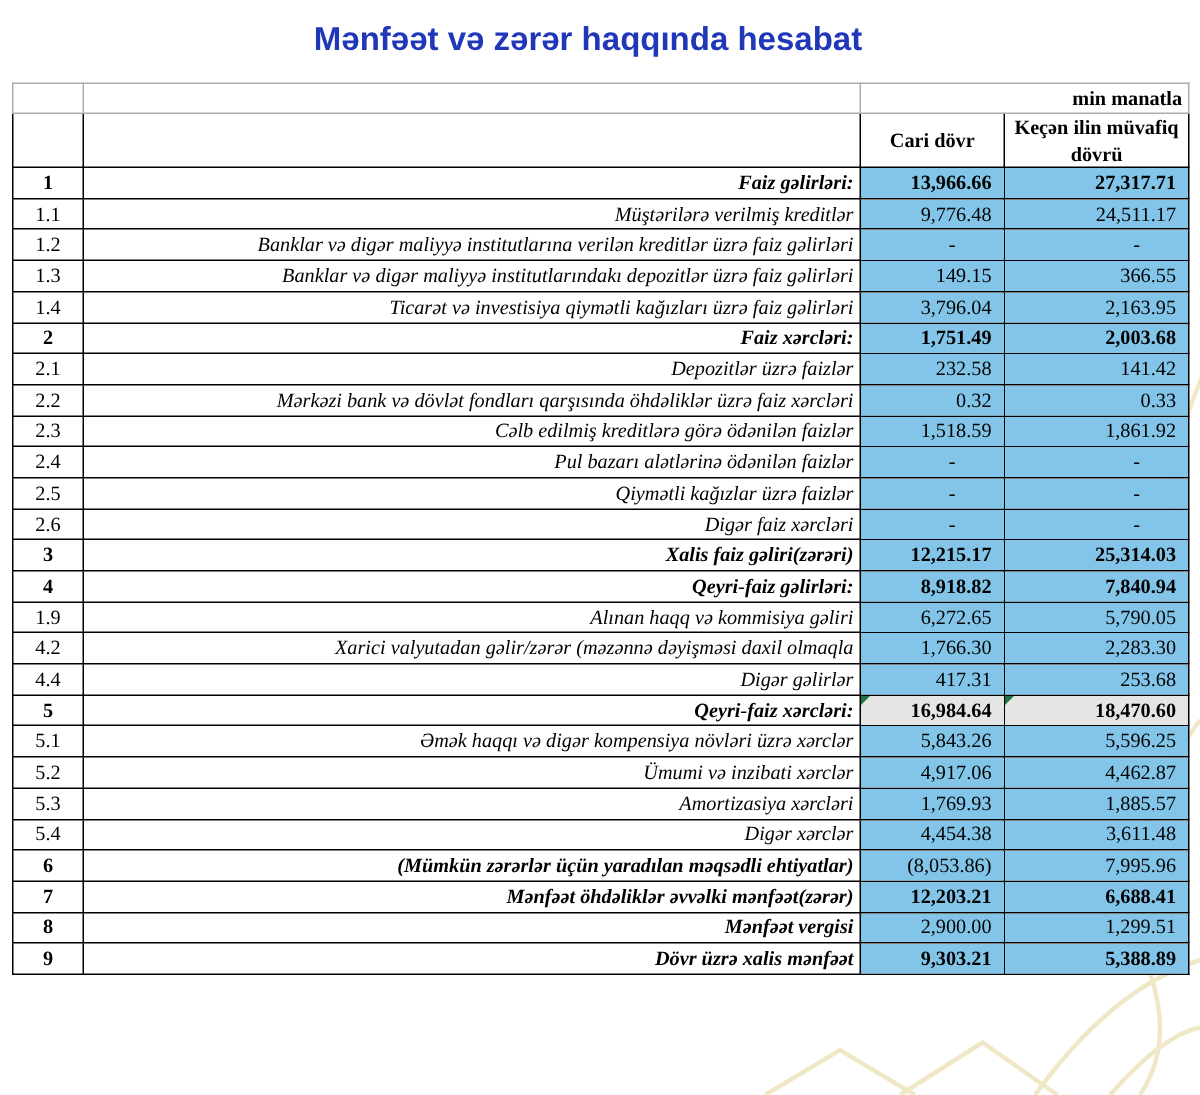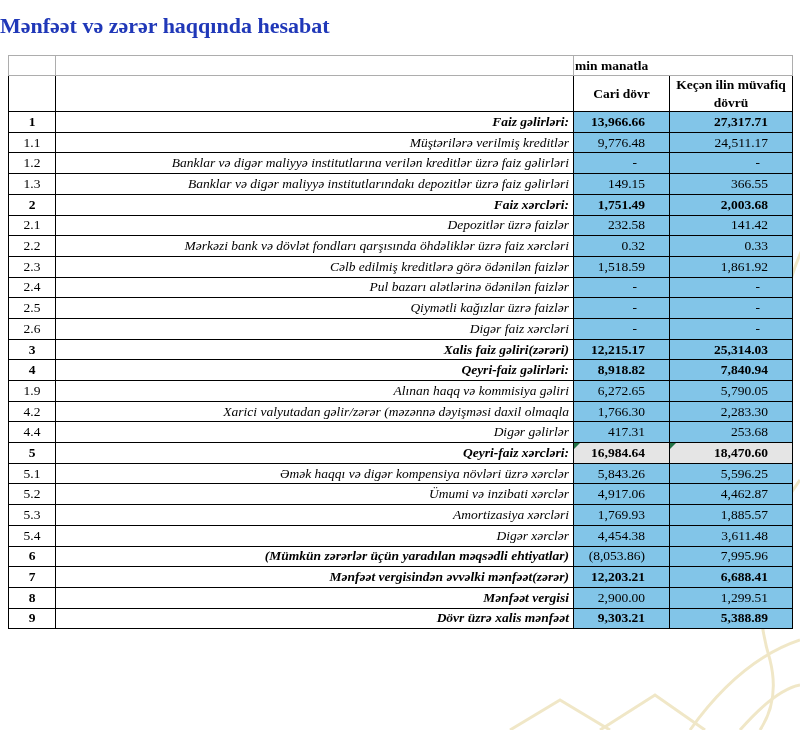--- a/index.html
+++ b/index.html
@@ -10,49 +10,49 @@
     --wm:#EFE5C2;
   }
   *{box-sizing:border-box;}
   html,body{margin:0;padding:0;}
   body{
     width:800px;height:730px;background:#fff;position:relative;overflow:hidden;
     font-family:"Liberation Serif", serif;color:#000;
   }
   .watermark{position:absolute;top:0;left:0;width:800px;height:730px;z-index:0;pointer-events:none;}
   .page-title{
-    margin:13px 16px 0 0;
-    font-family:Liberation Serif, serif;font-weight:bold;
+    margin:13px 16px 0 0;text-align:center;
+    font-family:Liberation Sans, sans-serif;font-weight:bold;
     font-size:22px;color:var(--title-blue);position:relative;z-index:1;
   }
   table.pnl{
     border-collapse:collapse;table-layout:fixed;
     width:784px;margin:16px 0 0 8px;position:relative;z-index:1;
     font-size:13.5px;
   }
   col.c-num{width:47px;} col.c-desc{width:518px;} col.c-cur{width:96px;} col.c-prev{width:123px;}
   tr.unit-row td{
     border:1px solid var(--grid-gray);
     height:20px;background:#fff;
   }
   td.unit-note{
-    font-weight:bold;padding-right:4px;font-size:13.5px;
+    text-align:right;font-weight:bold;padding-right:4px;font-size:13.5px;
   }
   tr.head-row th{
     border:1px solid #000;border-top:1.5px solid #000;border-bottom:1.5px solid #000;
     height:36px;background:#fff;font-weight:bold;text-align:center;
     font-size:13.5px;line-height:1.3;padding:0 4px;vertical-align:middle;
   }
   tbody td{
     border:1px solid #000;height:20.7px;padding:0 4px;
     vertical-align:middle;background:#fff;overflow:hidden;white-space:nowrap;
   }
   td.num{text-align:center;padding:0 2px;}
   td.desc{text-align:right;padding-left:4px;font-style:italic;}
-  td.val{text-align:right;padding-right:24px;background:var(--cell-blue);position:relative;}
+  td.val{text-align:right;padding-right:8px;background:var(--cell-blue);position:relative;}
   td.val.white{background:#e5e5e5;}
   td.val.dash{padding-right:32px;}
   tr.bold td.num, tr.bold td.desc{font-weight:bold;}
   tr.boldvals td.val{font-weight:bold;}
   .tri{
     position:absolute;top:0;left:0;width:0;height:0;
     border-top:6px solid var(--marker-green);border-right:6px solid transparent;
   }
 </style>
 </head>
@@ -109,20 +109,26 @@
     <td class="desc">Banklar və digər maliyyə institutlarına verilən kreditlər üzrə faiz gəlirləri</td>
     <td class="val dash"><span>-</span></td>
     <td class="val dash"><span>-</span></td>
   </tr>
       <tr>
     <td class="num">1.3</td>
     <td class="desc">Banklar və digər maliyyə institutlarındakı depozitlər üzrə faiz gəlirləri</td>
     <td class="val"><span>149.15</span></td>
     <td class="val"><span>366.55</span></td>
   </tr>
+      <tr>
+    <td class="num">1.4</td>
+    <td class="desc">Ticarət və investisiya qiymətli kağızları üzrə faiz gəlirləri</td>
+    <td class="val"><span>3,796.04</span></td>
+    <td class="val"><span>2,163.95</span></td>
+  </tr>
       <tr class="bold boldvals">
     <td class="num">2</td>
     <td class="desc">Faiz xərcləri:</td>
     <td class="val"><span>1,751.49</span></td>
     <td class="val"><span>2,003.68</span></td>
   </tr>
       <tr>
     <td class="num">2.1</td>
     <td class="desc">Depozitlər üzrə faizlər</td>
     <td class="val"><span>232.58</span></td>
@@ -219,21 +225,21 @@
     <td class="val"><span>3,611.48</span></td>
   </tr>
       <tr class="bold">
     <td class="num">6</td>
     <td class="desc">(Mümkün zərərlər üçün yaradılan məqsədli ehtiyatlar)</td>
     <td class="val"><span>(8,053.86)</span></td>
     <td class="val"><span>7,995.96</span></td>
   </tr>
       <tr class="bold boldvals">
     <td class="num">7</td>
-    <td class="desc">Mənfəət vergisindən əvvəlki mənfəət(zərər)</td>
+    <td class="desc">Mənfəət öhdəliklər əvvəlki mənfəət(zərər)</td>
     <td class="val"><span>12,203.21</span></td>
     <td class="val"><span>6,688.41</span></td>
   </tr>
       <tr class="bold">
     <td class="num">8</td>
     <td class="desc">Mənfəət vergisi</td>
     <td class="val"><span>2,900.00</span></td>
     <td class="val"><span>1,299.51</span></td>
   </tr>
       <tr class="bold boldvals">

